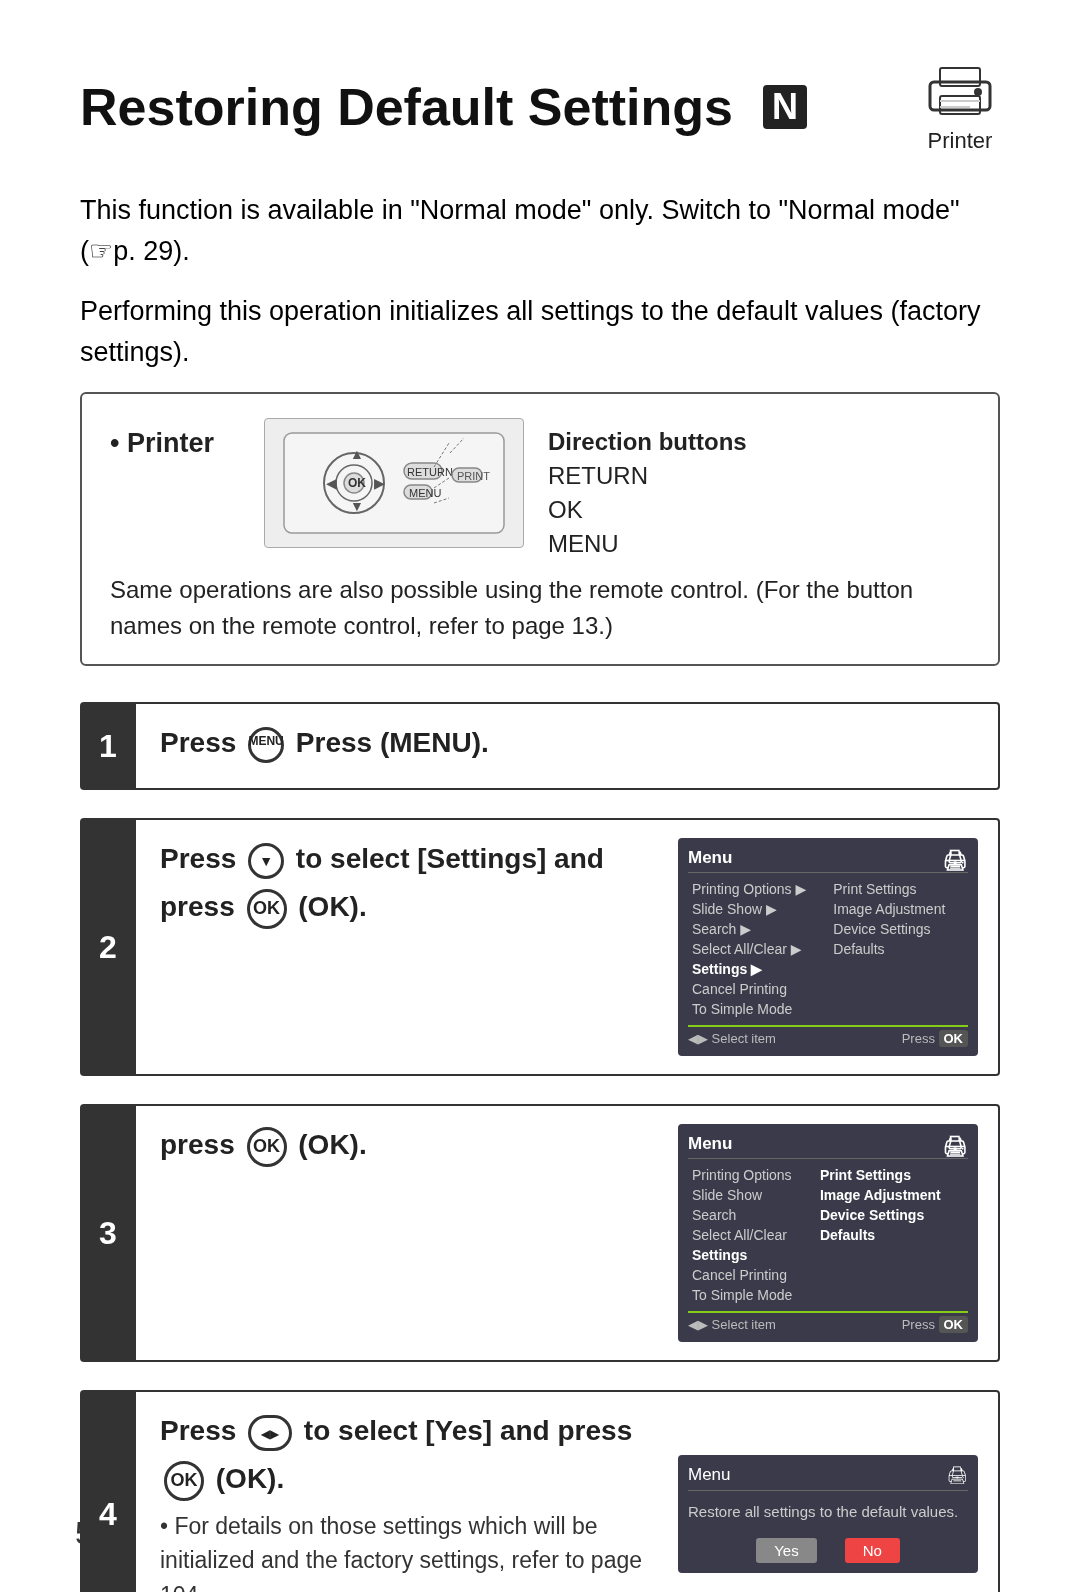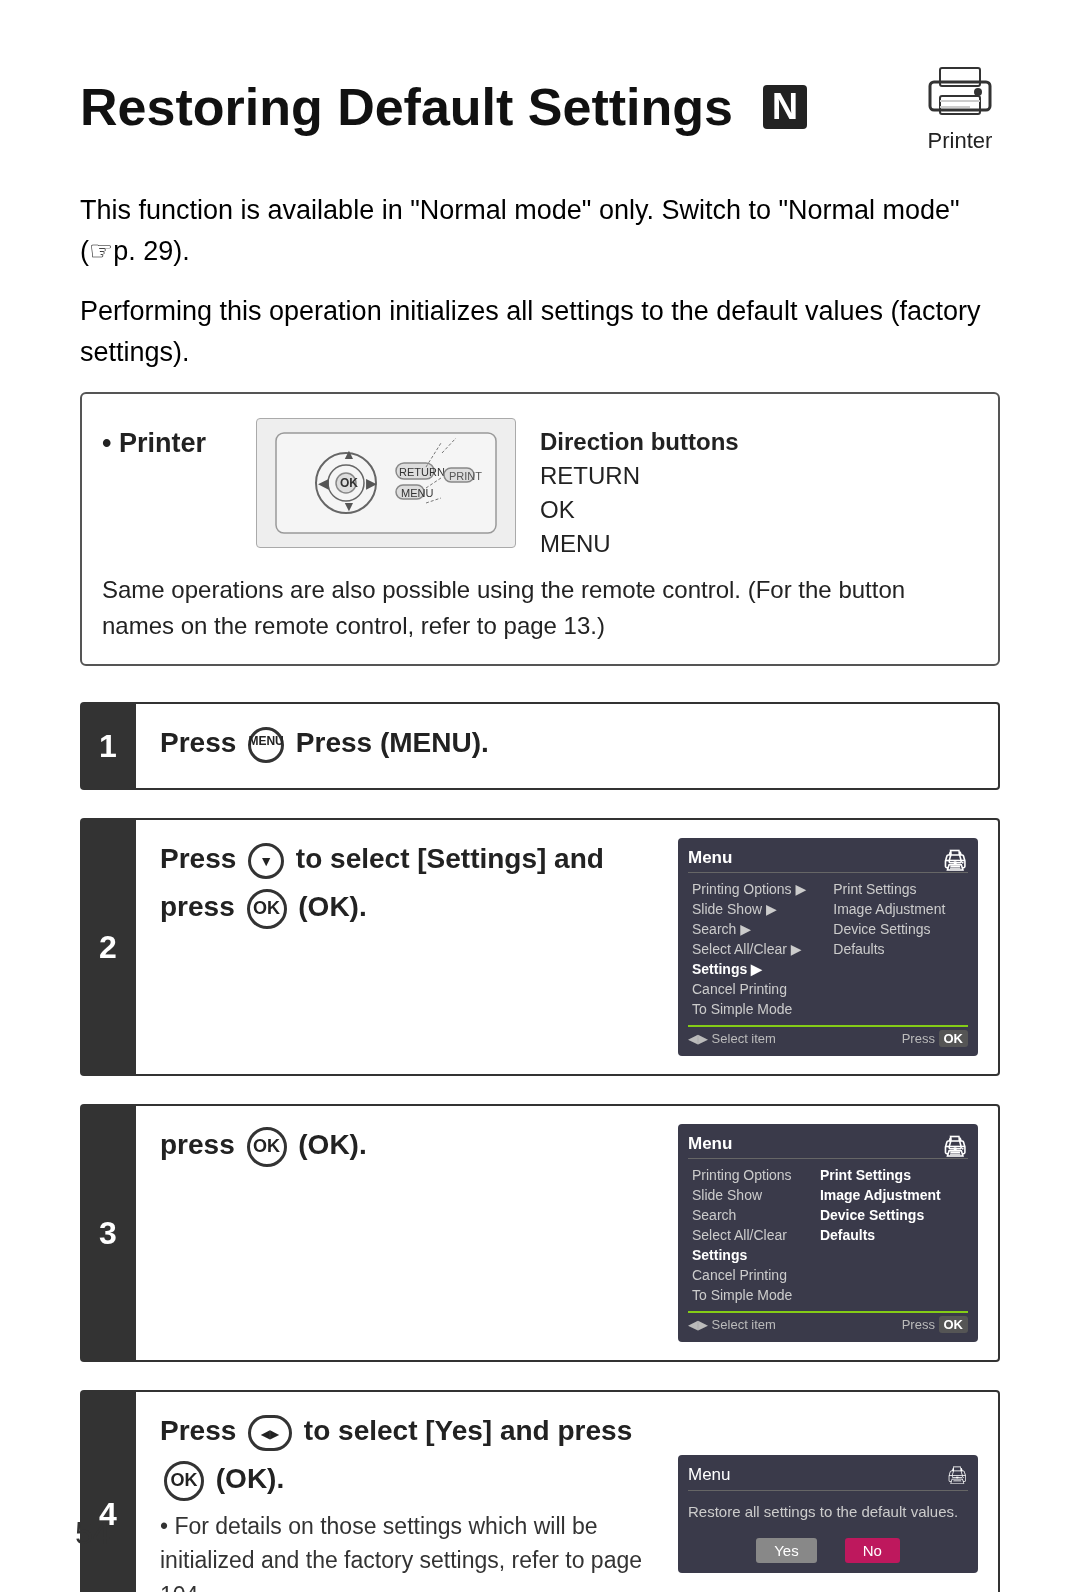--- a/index.html
+++ b/index.html
@@ -57,21 +57,21 @@
       font-size: 27px;
       line-height: 1.5;
       margin-bottom: 20px;
       color: #000000;
     }
 
     
     .info-box {
       border: 2px solid #555;
       border-radius: 6px;
-      padding: 24px 28px 20px 20px;
+      padding: 24px 28px 20px 28px;
       margin-bottom: 36px;
       display: flex;
       flex-direction: column;
       gap: 14px;
     }
     .info-box-top {
       display: flex;
       gap: 24px;
       align-items: flex-start;
     }
@@ -241,21 +241,21 @@
       color: #ccc;
       margin-bottom: 16px;
       line-height: 1.4;
     }
     .yn-screen .yn-buttons {
       display: flex;
       justify-content: center;
       gap: 28px;
     }
     .yn-btn {
-      background: #be185d;
+      background: #ef4444;
       color: #fff;
       padding: 4px 18px;
       border-radius: 3px;
       font-size: 15px;
     }
     .yn-btn.selected {
       background: #888;
     }
 
     

